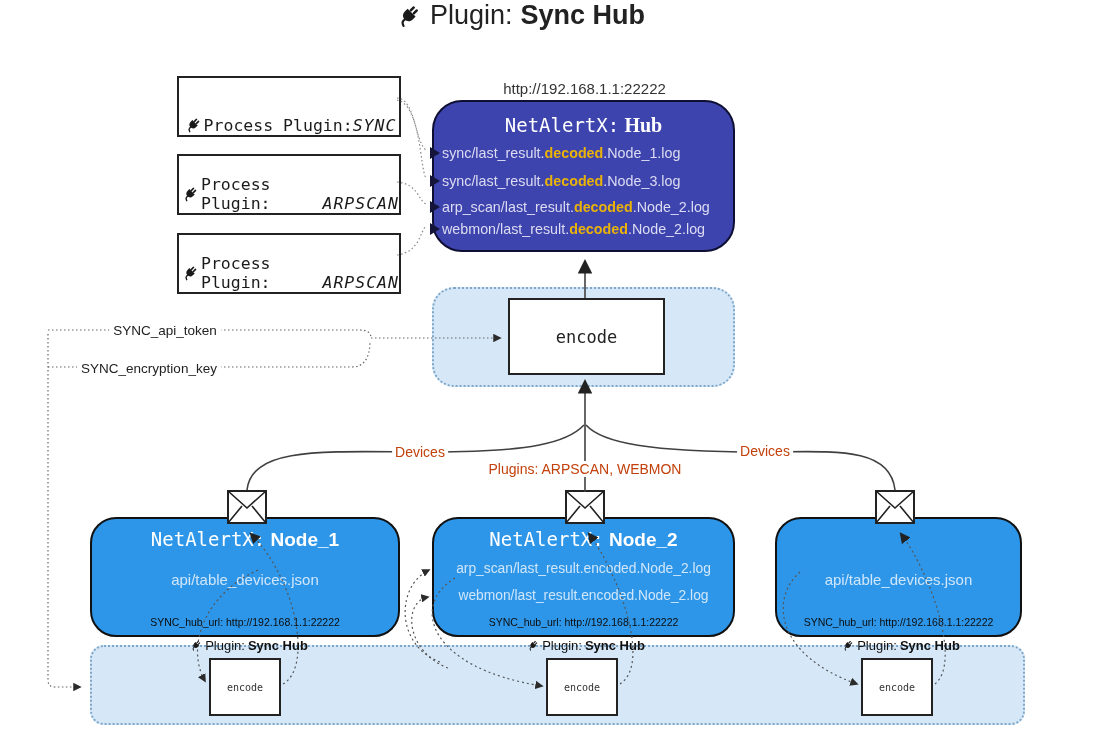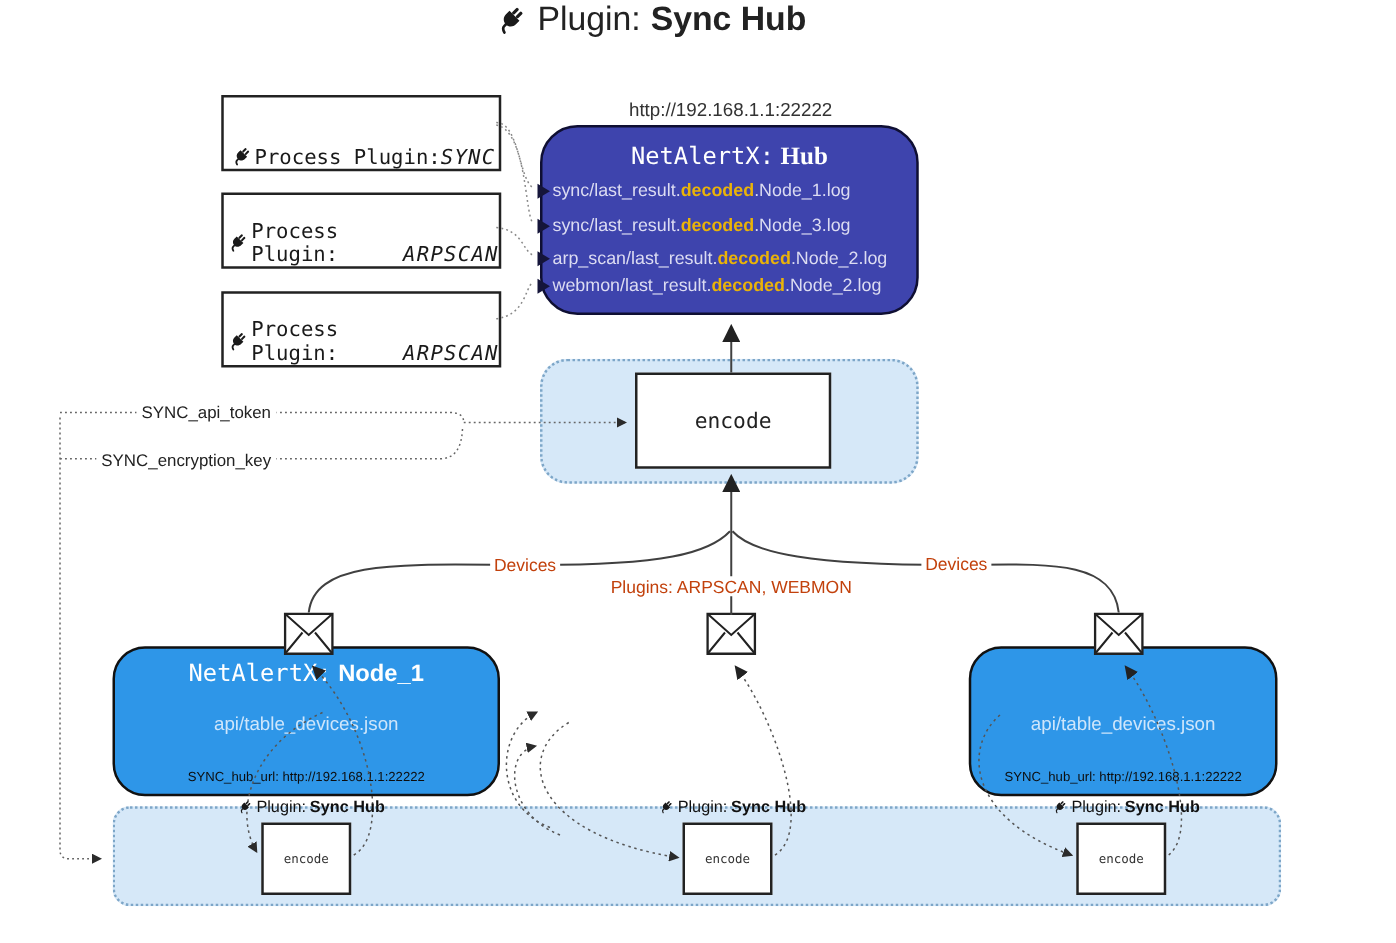--- a/index.html
+++ b/index.html
@@ -166,20 +166,26 @@
 
   <div class="abs edgelabel" style="left:420px;top:452px">Devices</div>
   <div class="abs edgelabel" style="left:585px;top:469px">Plugins: ARPSCAN, WEBMON</div>
   <div class="abs edgelabel" style="left:765px;top:451px">Devices</div>
 
   <div class="abs node" style="left:90px;width:310px">
     <div class="node-title"><span class="mono">NetAlertX:</span> <span class="bold">Node_1</span></div>
     <div class="node-file" style="top:52px;font-size:15px">api/table_devices.json</div>
     <div class="node-footer">SYNC_hub_url: http://192.168.1.1:22222</div>
   </div>
+  <div class="abs node" style="left:432px;width:303px">
+    <div class="node-title"><span class="mono">NetAlertX:</span> <span class="bold">Node_2</span></div>
+    <div class="node-file" style="top:42px;font-size:13.8px">arp_scan/last_result.encoded.Node_2.log</div>
+    <div class="node-file" style="top:69px;font-size:13.8px">webmon/last_result.encoded.Node_2.log</div>
+    <div class="node-footer">SYNC_hub_url: http://192.168.1.1:22222</div>
+  </div>
   <div class="abs node" style="left:775px;width:247px">
     <div class="node-file" style="top:52px;font-size:15px">api/table_devices.json</div>
     <div class="node-footer">SYNC_hub_url: http://192.168.1.1:22222</div>
   </div>
 
   <svg class="abs envelope" style="left:227px" viewBox="0 0 40 34">
       <rect x="1" y="1" width="38" height="32" fill="#fff" stroke="#222" stroke-width="2"></rect>
       <path d="M1,1 L20,18 L39,1 M1,33 L15,16 M39,33 L25,16" fill="none" stroke="#222" stroke-width="1.6"></path>
     </svg>
   <svg class="abs envelope" style="left:565px" viewBox="0 0 40 34">

